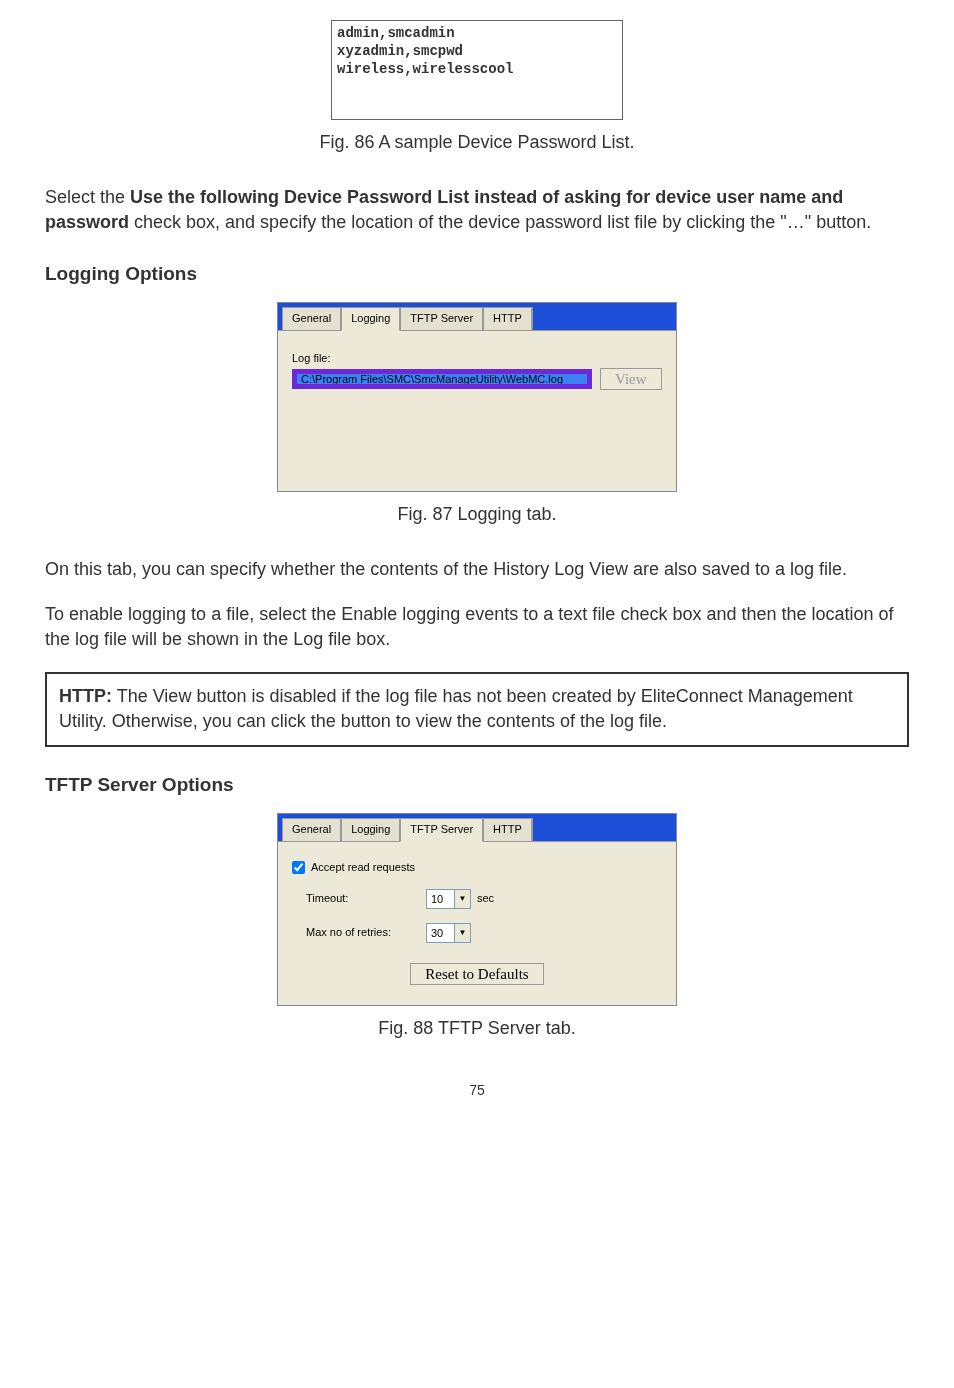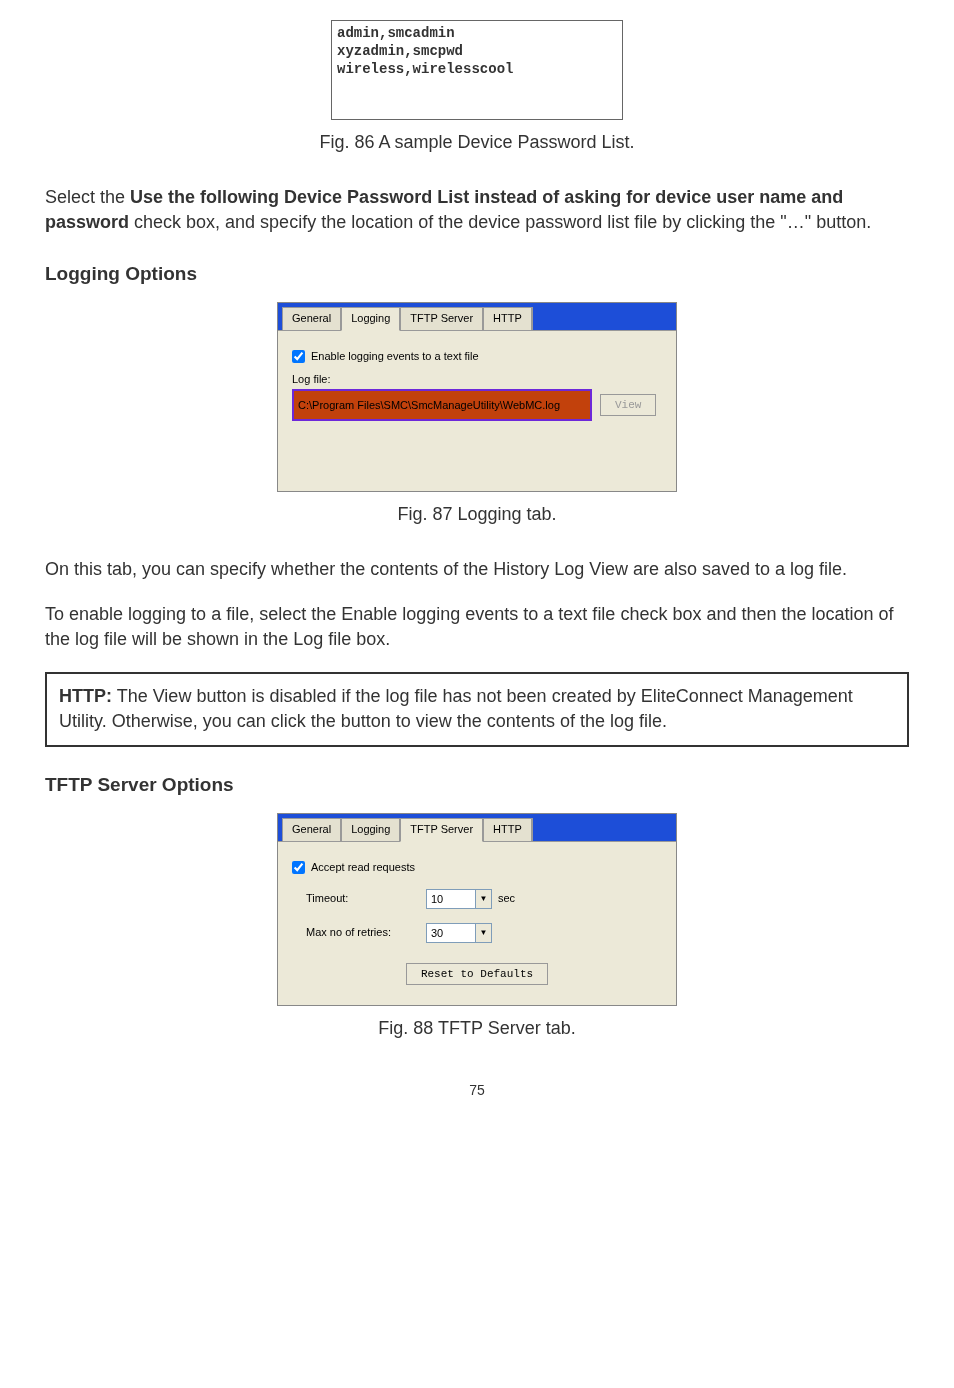--- a/index.html
+++ b/index.html
@@ -100,36 +100,36 @@
     .field-label {
       margin: 8px 0 2px;
       font-size: 11px;
     }
     .input-row {
       display: flex;
       align-items: center;
       gap: 8px;
     }
     .text-input {
-      border: 2px solid #6d28d9;
-      background: #c2410c;
+      border: 5px solid #6d28d9;
+      background: #3b82f6;
       padding: 2px 4px;
       font-size: 11px;
       font-family: Tahoma, sans-serif;
-      height: 32px;
+      height: 20px;
     }
     .logfile-input {
       width: 300px;
     }
     .btn {
       border: 1px solid #999;
       background: #ece9d8;
       padding: 2px 14px;
-      font-size: 11px;
-      font-family: Liberation Mono, monospace;
+      font-size: 15px;
+      font-family: Liberation Serif, serif;
       height: 22px;
     }
     .btn.disabled {
       color: #999;
     }
     .note-box {
       border: 2px solid #333;
       padding: 10px 12px;
       margin: 18px 0;
       font-size: 18px;
@@ -141,21 +141,21 @@
     }
     .form-row-label {
       width: 120px;
       font-size: 11px;
     }
     .combo {
       display: flex;
       align-items: center;
     }
     .combo-input {
-      width: 50px;
+      width: 29px;
       border: 1px solid #7f9db9;
       background: #fff;
       padding: 2px 4px;
       font-size: 11px;
       height: 20px;
     }
     .combo-arrow {
       width: 16px;
       height: 20px;
       border: 1px solid #7f9db9;
@@ -197,24 +197,20 @@
 
 <div class="dialog-panel">
   <div class="tab-row">
     <div class="tab inactive">General</div>
     <div class="tab active">Logging</div>
     <div class="tab inactive">TFTP Server</div>
     <div class="tab inactive">HTTP</div>
     <div class="tab-end"></div>
   </div>
   <div class="panel-body">
-    <div class="checkbox-row">
-      <input type="checkbox" checked="" style="">
-      <span>Enable logging events to a text file</span>
-    </div>
     <div class="field-label">Log file:</div>
     <div class="input-row">
       <input type="text" class="text-input logfile-input" value="C:\Program Files\SMC\SmcManageUtility\WebMC.log" style="">
       <button class="btn disabled" disabled="">View</button>
     </div>
   </div>
 </div>
 
 <div class="fig-caption">Fig. 87 Logging tab.</div>
 

